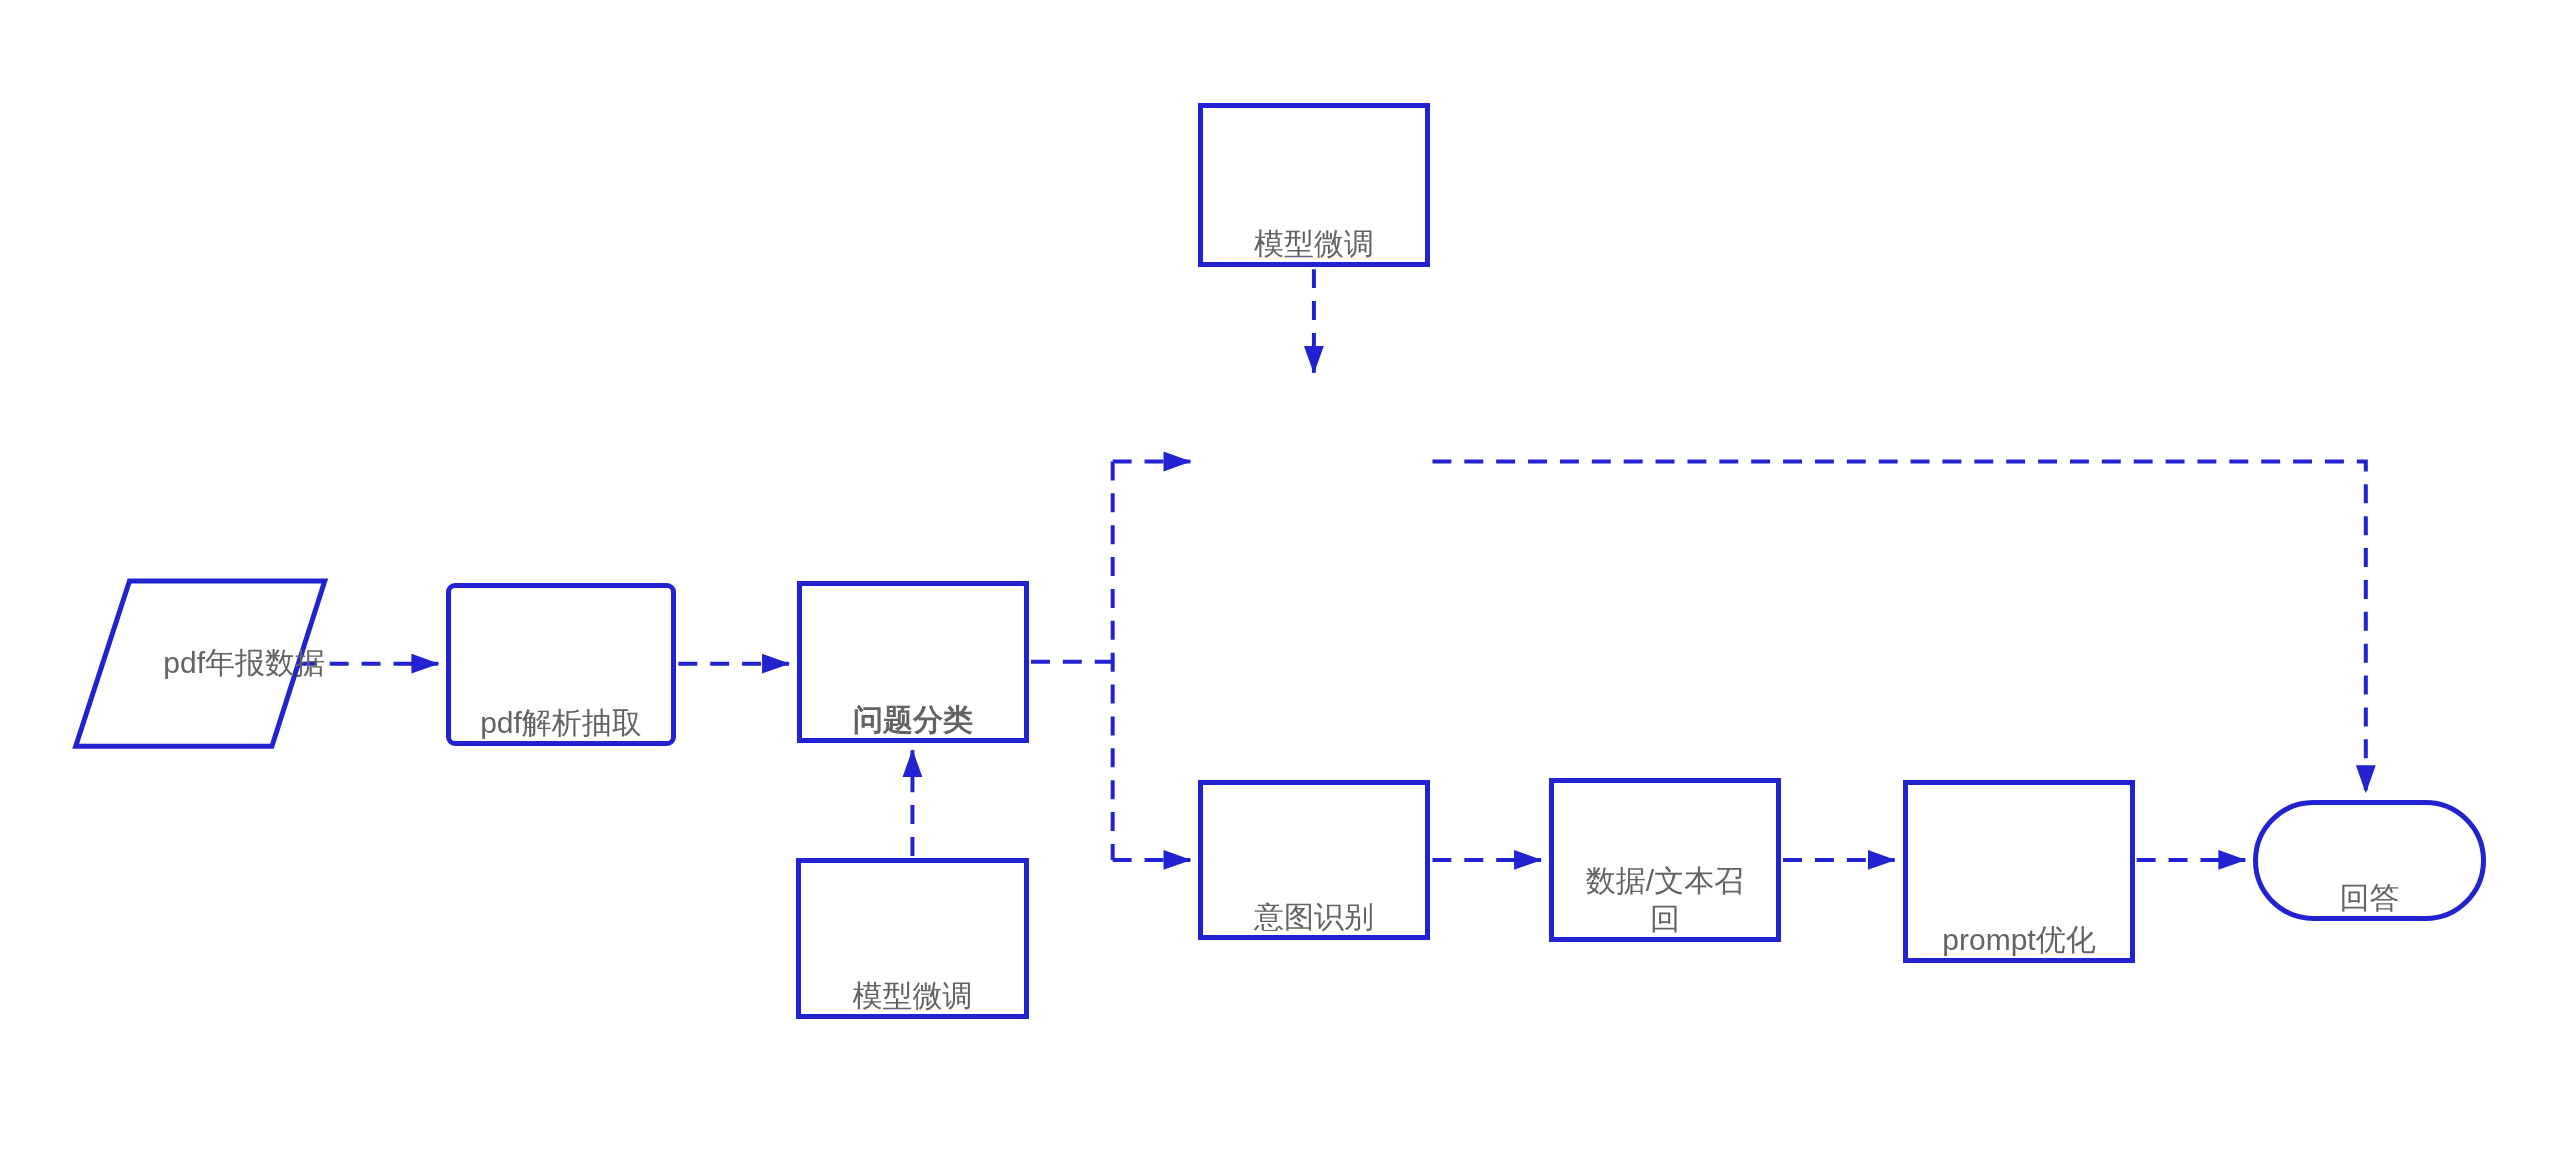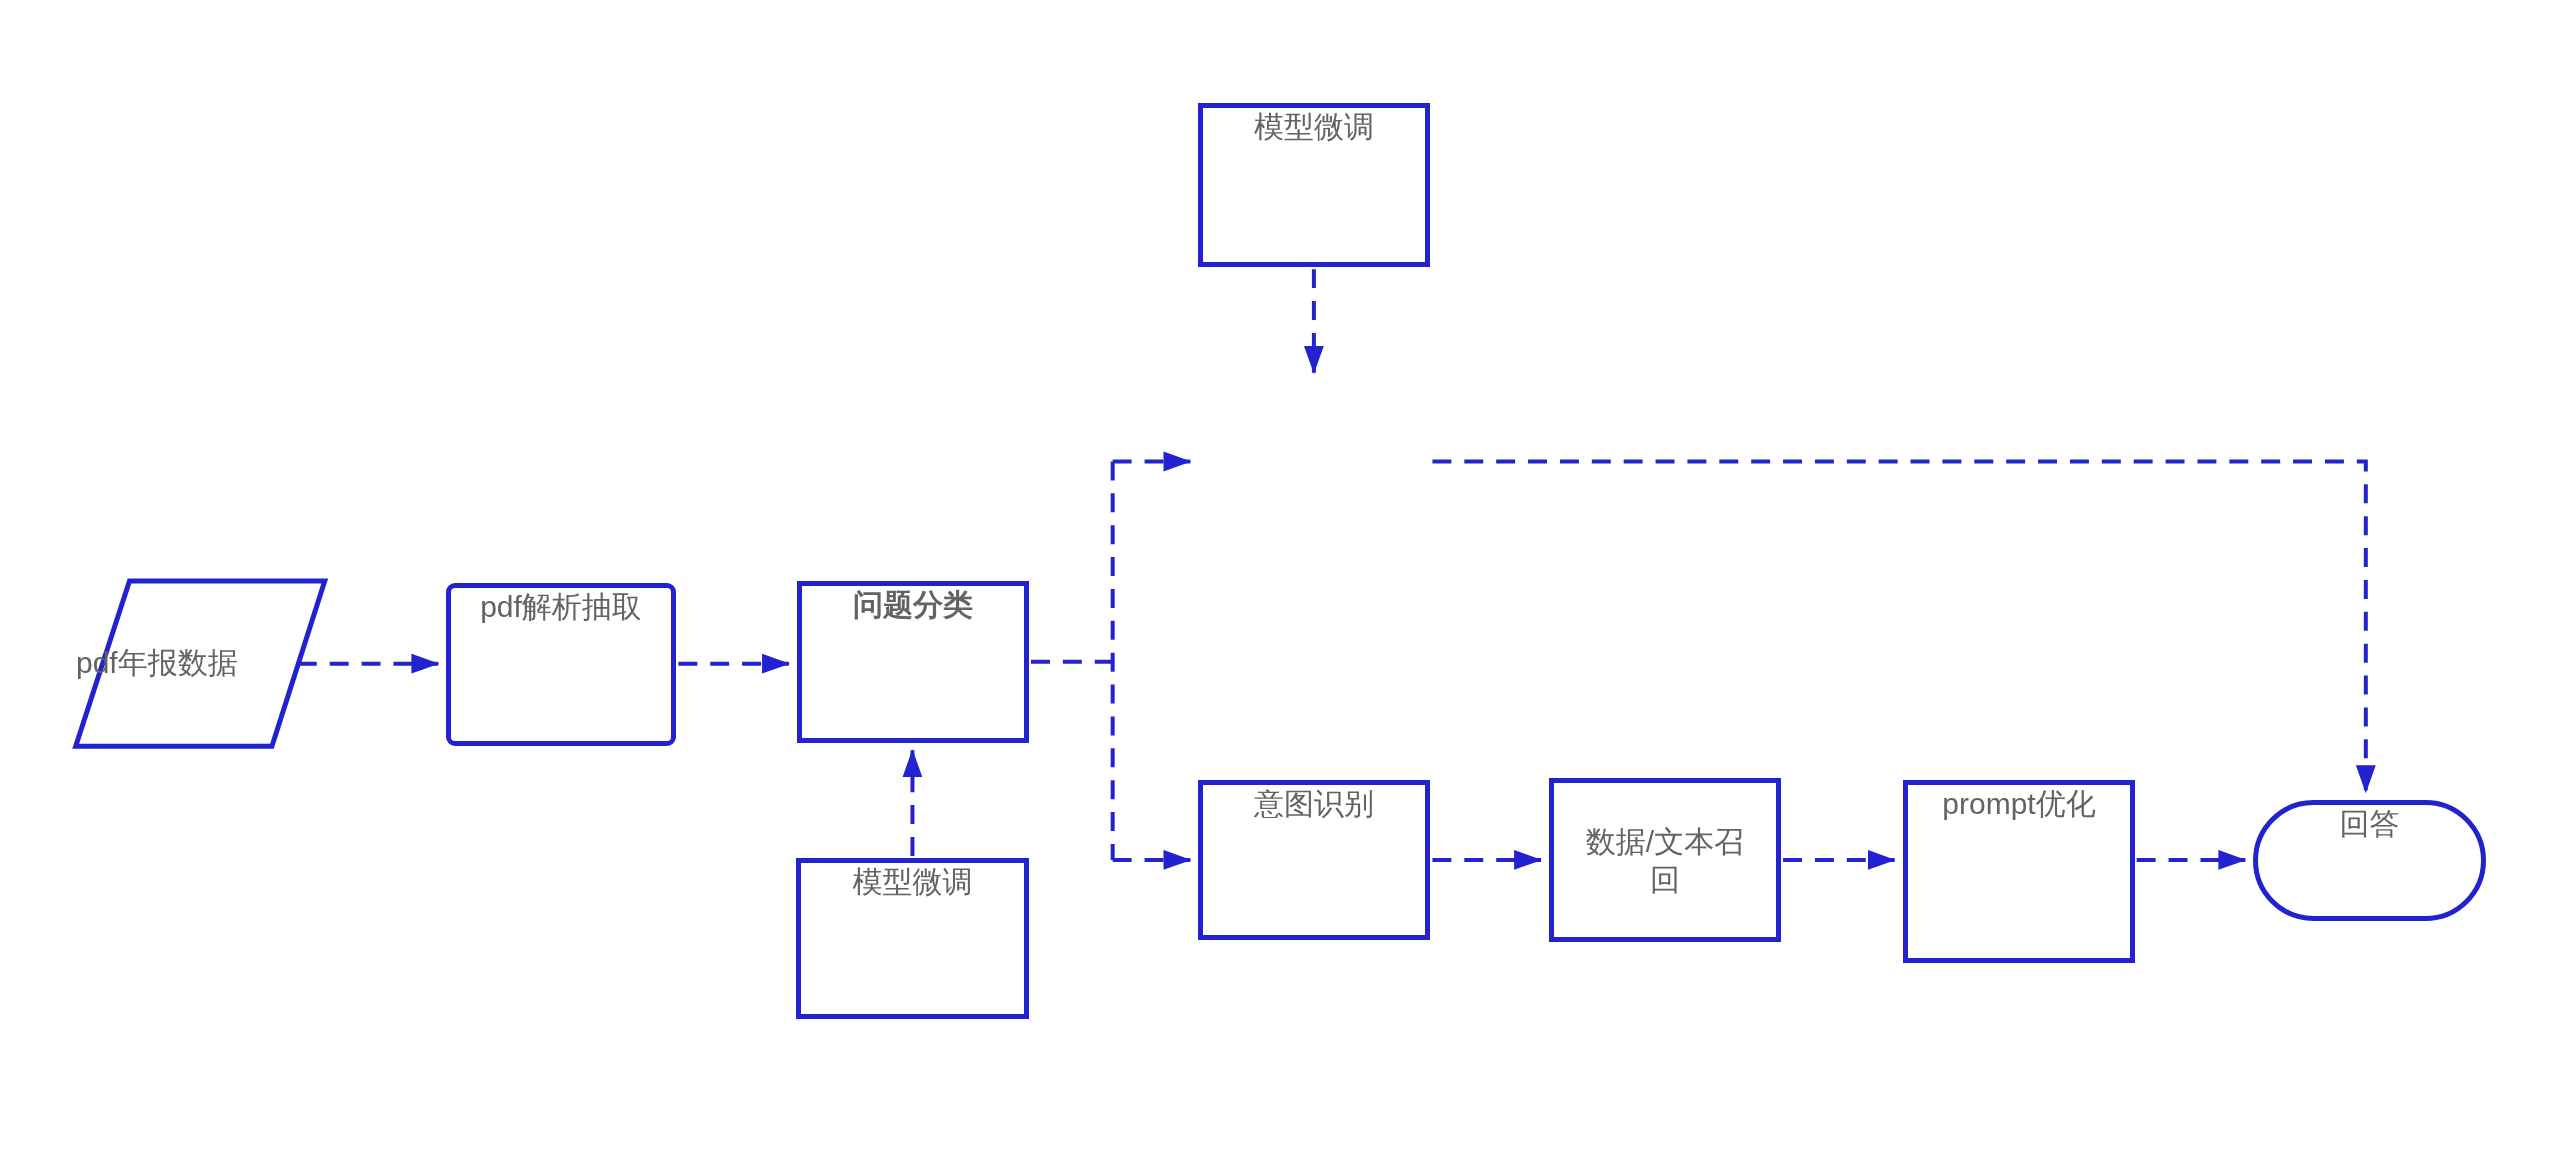--- a/index.html
+++ b/index.html
@@ -33,33 +33,33 @@
     fill: #ffffff;
     stroke: var(--accent);
     stroke-width: 5;
   }
   marker path { fill: var(--accent); }
   .node {
     position: absolute;
     border: 5px solid var(--accent);
     background: #ffffff;
     display: flex;
-    align-items: flex-start;
+    align-items: flex-end;
     justify-content: center;
     text-align: center;
     color: var(--text);
     font-size: 30px;
     line-height: 1.25;
   }
   .node .node-label { display: block; }
   .ghost {            
     position: absolute;
     display: flex;
     align-items: center;
-    justify-content: flex-start;
+    justify-content: flex-end;
     text-align: center;
     color: var(--text);
     font-size: 30px;
     background: transparent;
     border: none;
   }
   .stadium { border-radius: 62px; }
   .narrow .node-label { max-width: 187px; margin-top: 40px; }
 </style>
 </head>

